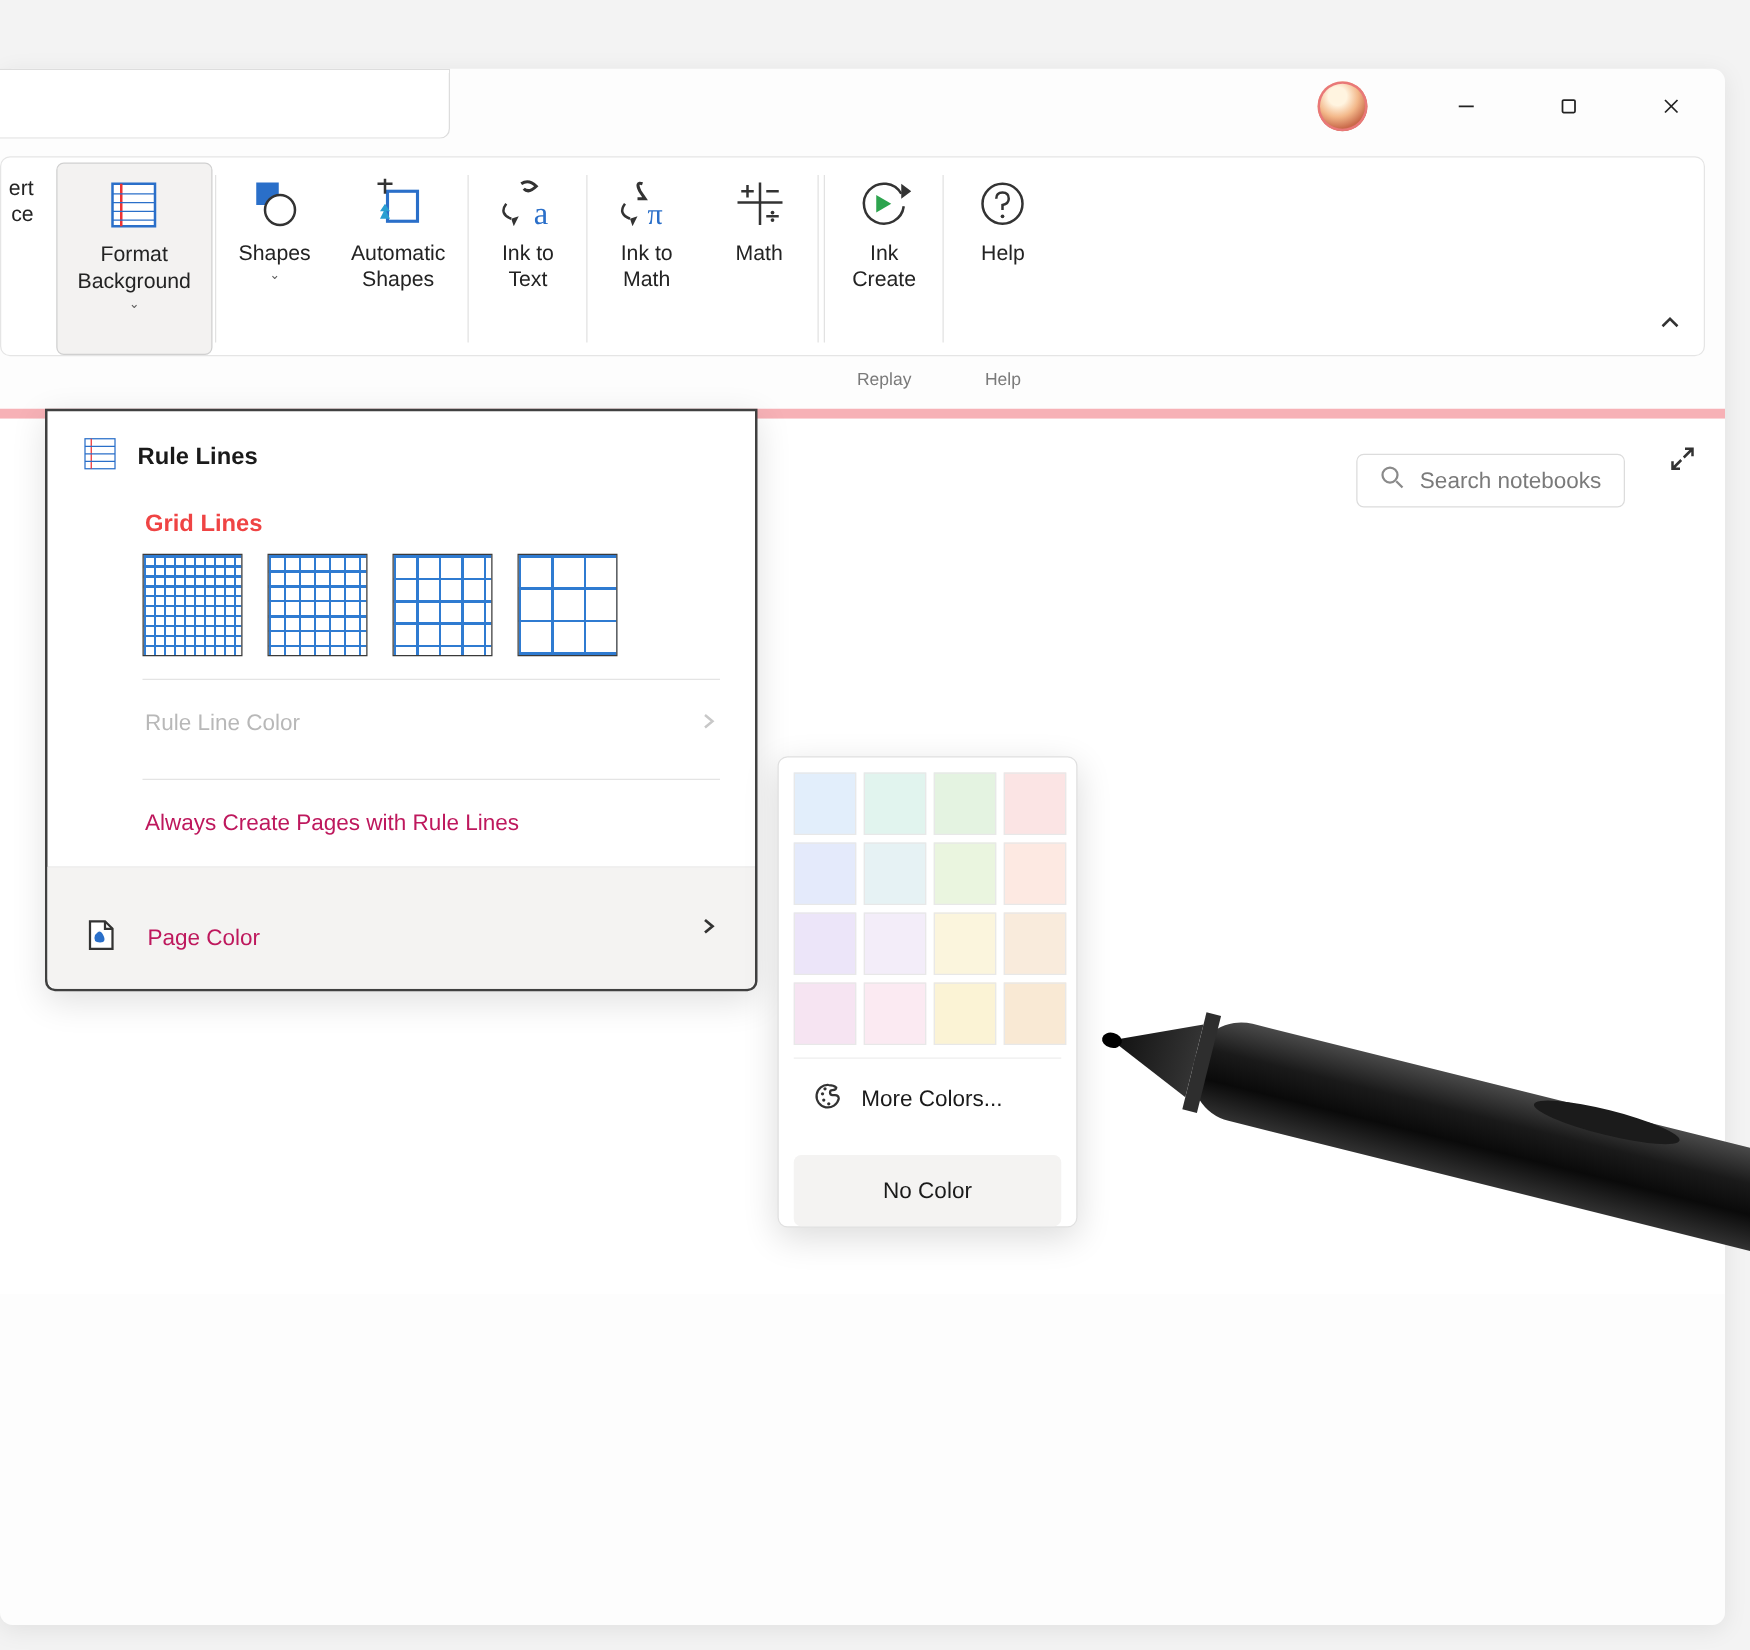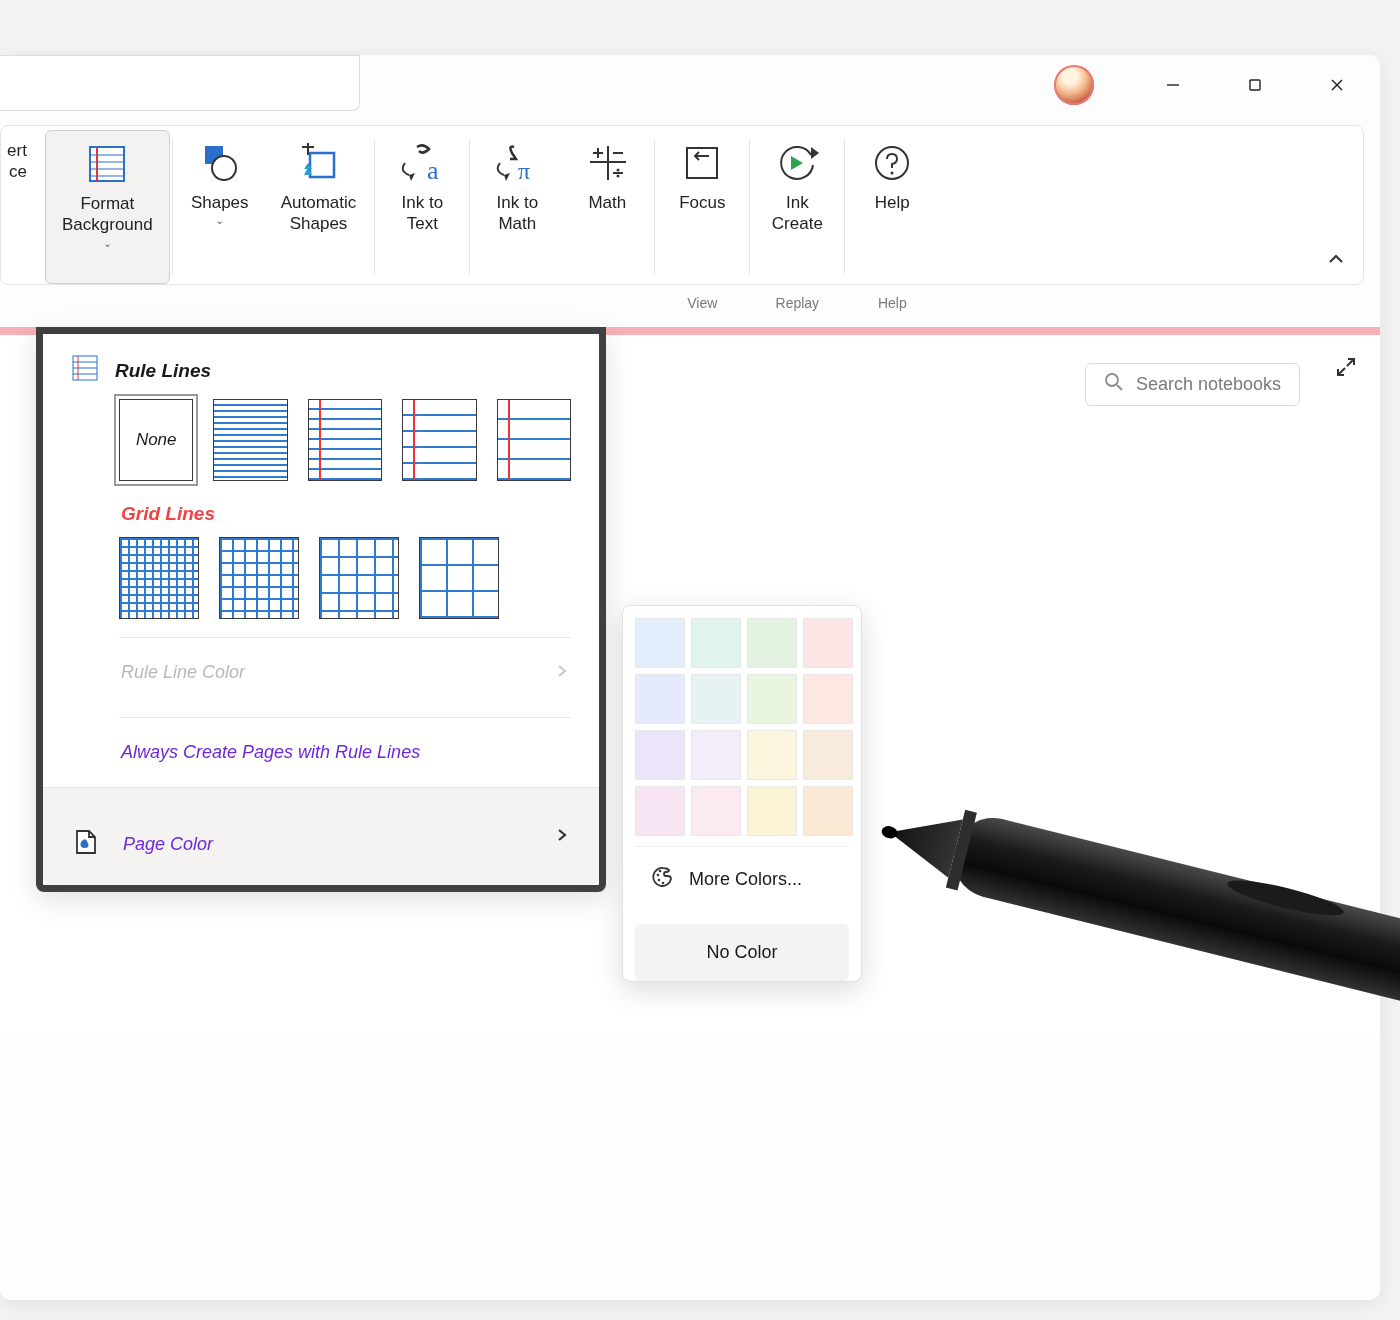--- a/index.html
+++ b/index.html
@@ -163,26 +163,25 @@
       color: #3a3a3a;
     }
 
     
     .dropdown {
       position: absolute;
       top: 327px;
       left: 36px;
       width: 570px;
       background: #fff;
-      border: 7px solid #404040;
+      border: 2px solid #404040;
       border-radius: 0 0 8px 8px;
       box-shadow: 0 8px 28px rgba(0,0,0,0.12);
       z-index: 50;
       padding-bottom: 0;
-      font-style: italic;
     }
     .dd-header {
       display: flex;
       align-items: center;
       gap: 16px;
       padding: 20px 22px 12px 28px;
       font-weight: 600;
       font-size: 19px;
       color: #1a1a1a;
     }
@@ -221,21 +220,21 @@
       height: 1px;
       background: #e4e4e4;
       margin: 10px 28px 0 76px;
     }
     .dd-row {
       display: flex;
       align-items: center;
       justify-content: space-between;
       padding: 24px 30px 24px 78px;
       font-size: 18px;
-      color: #6d28d9;
+      color: #be185d;
       cursor: pointer;
     }
     .dd-row.disabled { color: #b8b8b8; cursor: default; }
     .dd-row.page-color {
       background: #f4f3f2;
       border-top: 1px solid #e4e4e4;
       border-radius: 0 0 8px 8px;
       padding-left: 30px;
     }
     .dd-row.page-color .pc-left {
@@ -431,30 +430,20 @@
               <circle cx="32" cy="28" r="1.5" fill="#333"></circle>
               <circle cx="32" cy="34" r="1.5" fill="#333"></circle>
               <line x1="27" y1="31" x2="37" y2="31" stroke="#333" stroke-width="2"></line>
             </svg>
         </span>
         <span class="ribbon-label">Math</span>
       </div>
 
       <div class="ribbon-sep"></div>
 
-      <div class="ribbon-item" style="position:relative">
-        <span class="ribbon-icon">
-          <svg width="42" height="42" viewBox="0 0 42 42">
-              <rect x="6" y="6" width="30" height="30" fill="none" stroke="#333" stroke-width="2"></rect>
-              <path d="M28 14 L14 14 M18 10 L14 14 L18 18" fill="none" stroke="#333" stroke-width="2"></path>
-            </svg>
-        </span>
-        <span class="ribbon-label">Focus</span>
-        <span class="ribbon-group-label" style="left:0;right:0;bottom:-28px">View</span>
-      </div>
 
       <div class="ribbon-sep"></div>
 
       <div class="ribbon-item" style="position:relative">
         <span class="ribbon-icon">
           <svg width="44" height="44" viewBox="0 0 44 44">
               <path d="M36 14 A16 16 0 1 0 38 24" fill="none" stroke="#333" stroke-width="2"></path>
               <polygon points="36,6 36,18 44,12" fill="#333"></polygon>
               <polygon points="16,15 16,29 28,22" fill="#2da44e"></polygon>
             </svg>
@@ -513,29 +502,20 @@
           <rect x="2" y="2" width="24" height="24" fill="#fff" stroke="#2a6fc9"></rect>
           <line x1="7" y1="2" x2="7" y2="26" stroke="#e33"></line>
           <line x1="2" y1="8" x2="26" y2="8" stroke="#2a6fc9"></line>
           <line x1="2" y1="14" x2="26" y2="14" stroke="#2a6fc9"></line>
           <line x1="2" y1="20" x2="26" y2="20" stroke="#2a6fc9"></line>
         </svg>
     </span>
     <span>Rule Lines</span>
   </div>
 
-  <div class="swatch-row">
-    <div class="swatch none sel">
-        <span>None</span>
-      </div>
-    <div class="swatch lines-narrow"></div>
-    <div class="swatch lines-college red-margin"></div>
-    <div class="swatch lines-wide red-margin"></div>
-    <div class="swatch lines-standard red-margin"></div>
-  </div>
 
   <div class="dd-section-label">Grid Lines</div>
 
   <div class="swatch-row">
     <div class="swatch grid-small"></div>
     <div class="swatch grid-med"></div>
     <div class="swatch grid-lg"></div>
     <div class="swatch grid-xl"></div>
   </div>
 

